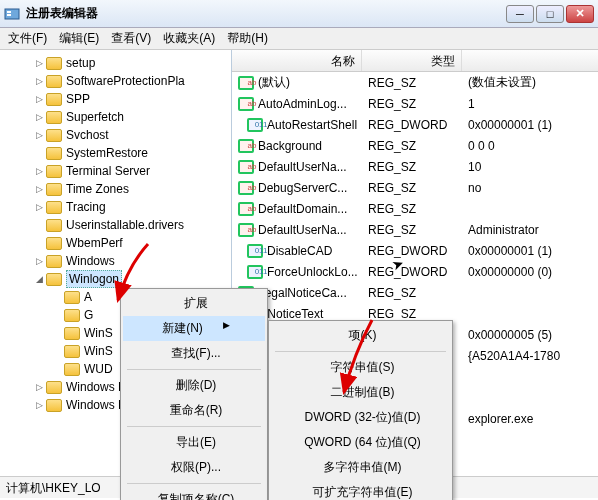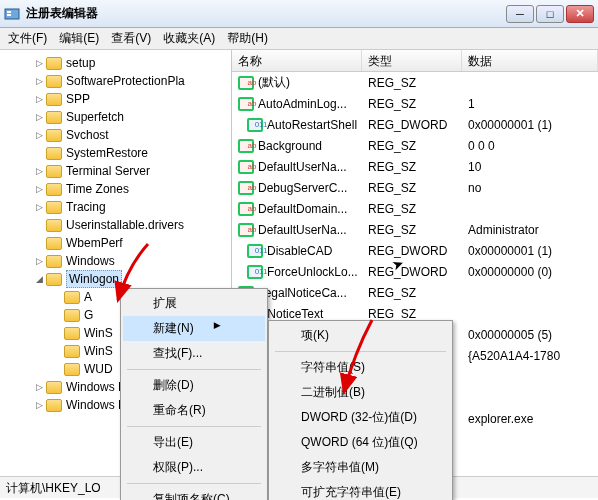--- a/index.html
+++ b/index.html
@@ -22,37 +22,37 @@
 .tree { width: 232px; border-right: 1px solid #bcd; overflow: hidden; padding-top: 4px; }
 .tree-item { display: flex; align-items: center; height: 18px; padding-left: 36px; white-space: nowrap; }
 .tree-item .arrow { width: 10px; display: inline-block; color: #666; font-size: 9px; }
 .tree-item.sub { padding-left: 54px; }
 .tree-item.sub2 { padding-left: 36px; }
 .tree-item .fld { width: 16px; height: 13px; background: linear-gradient(#fde08a,#f5c23c); border: 1px solid #c9a227; border-radius: 2px; margin-right: 4px; }
 .tree-item.sel .lbl { background: #cde6ff; border: 1px dotted #5a9; padding: 1px 2px; }
 
 .list { flex: 1; overflow: hidden; }
 .list-header { display: flex; height: 22px; background: linear-gradient(#fdfdfd,#ececec); border-bottom: 1px solid #ccc; }
-.list-header div { padding: 3px 6px; border-right: 1px solid #ddd; }
+.list-header div { padding: 3px 6px; border-right: 1px solid #ddd; text-align: right; }
 .col-name { width: 130px; }
 .col-type { width: 100px; }
 .col-data { flex: 1; }
 .list-body { }
 .row { display: flex; height: 21px; align-items: center; }
 .row .cell { padding: 0 6px; white-space: nowrap; overflow: hidden; }
 .row .col-name { width: 130px; display: flex; align-items: center; gap: 4px; }
 .ricon { width: 14px; height: 14px; border: 2px solid #22c55e; display: inline-flex; align-items: center; justify-content: center; font-size: 8px; border-radius: 2px; padding-left: 12px; }
 .ricon.sz { background: #fff2ee; color: #c44; }
 .ricon.dw { background: #eef2ff; color: #37a; margin-left: 9px; }
 
 .status { height: 22px; border-top: 1px solid #ccc; padding: 3px 6px; background: #f4f4f4; }
 
 
 .ctx { position: absolute; background: #f0f0f0; border: 1px solid #999; box-shadow: 2px 2px 4px rgba(0,0,0,.3); padding: 2px; }
-.ctx .mi { padding: 4px 26px 4px 30px; white-space: nowrap; display: flex; justify-content: flex-start; gap: 20px; min-width: 110px; }
+.ctx .mi { padding: 4px 26px 4px 30px; white-space: nowrap; display: flex; justify-content: center; gap: 20px; min-width: 110px; }
 .ctx .mi.sel { background: #cde6ff; }
 .ctx .mi .ar { font-size: 9px; }
 .ctx .sep { height: 1px; background: #ccc; margin: 3px 4px; }
 
 .menu1 { left: 120px; top: 288px; width: 148px; }
 .menu2 { left: 268px; top: 320px; width: 185px; }
 
 
 .arrow-anno { position: absolute; pointer-events: none; }
 .arrow1 { left: 108px; top: 236px; }
@@ -188,29 +188,29 @@
         <span class="arrow">▷</span>
         <span class="fld"></span>
         <span class="lbl">Windows P</span>
       </div>
     </div>
 
   <div class="list">
     <div class="list-header">
       <div class="col-name">名称</div>
       <div class="col-type">类型</div>
-      <div class="col-data">数据</div>
     </div>
     <div class="list-body" id="listrows">
         <div class="row">
           <div class="cell col-name">
             <span class="ricon sz">ab</span>
             <span>(默认)</span>
           </div>
           <div class="cell col-type">REG_SZ</div>
+          <div class="cell col-data">(数值未设置)</div>
         </div>
         <div class="row">
           <div class="cell col-name">
             <span class="ricon sz">ab</span>
             <span>AutoAdminLog...</span>
           </div>
           <div class="cell col-type">REG_SZ</div>
           <div class="cell col-data">1</div>
         </div>
         <div class="row">

